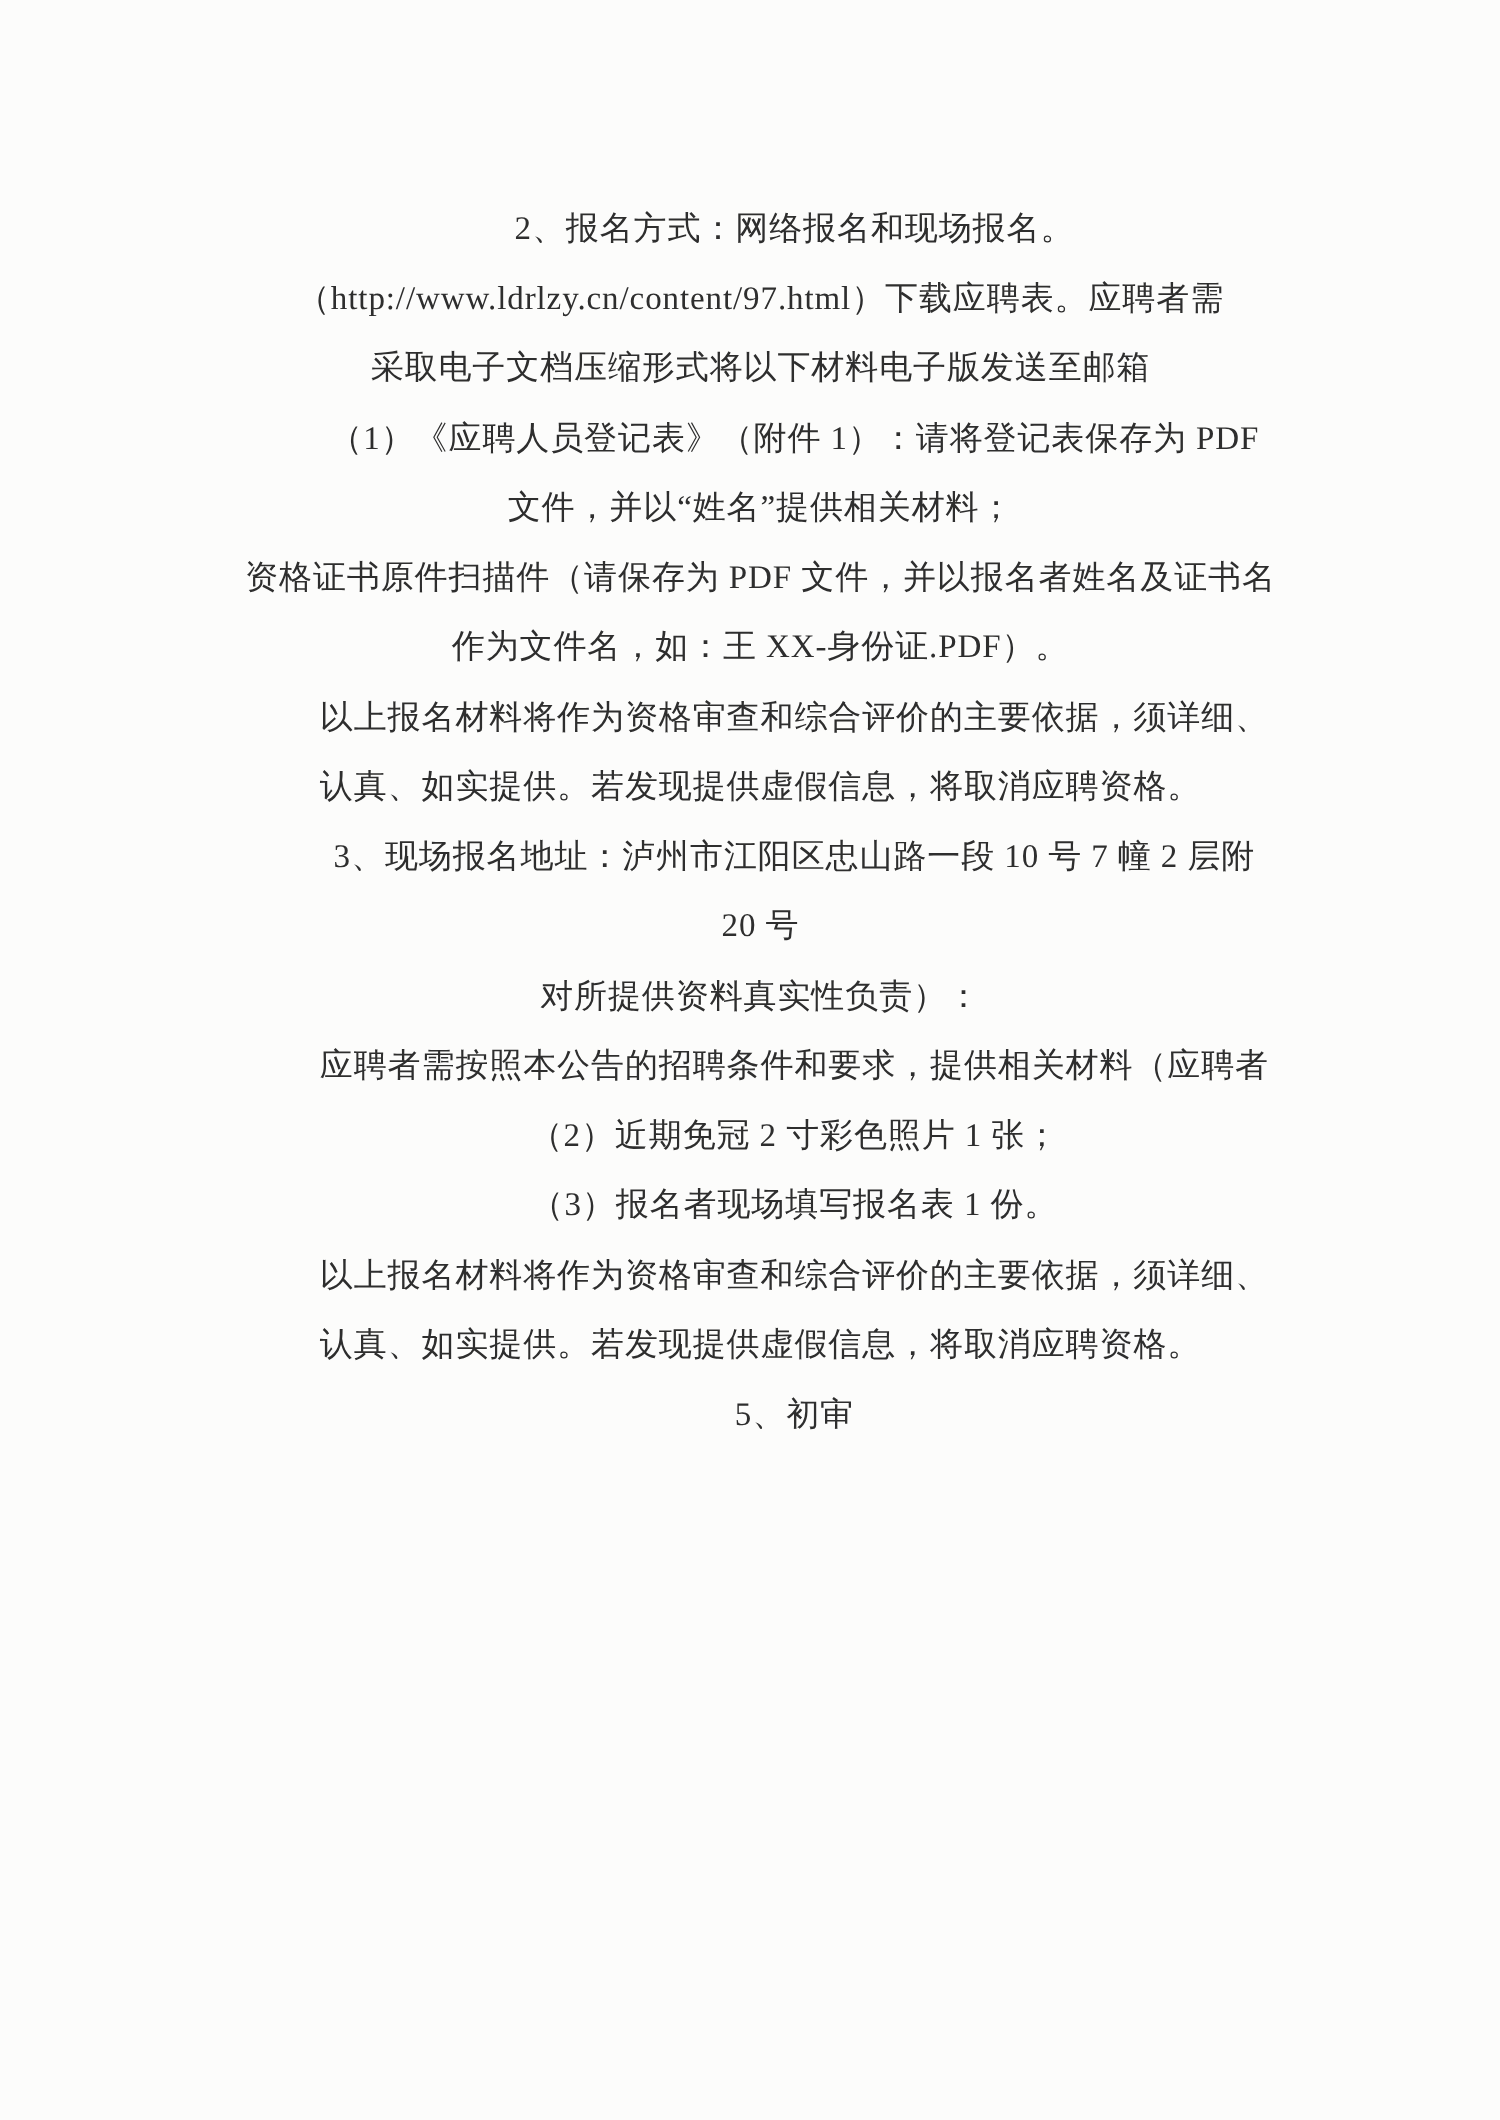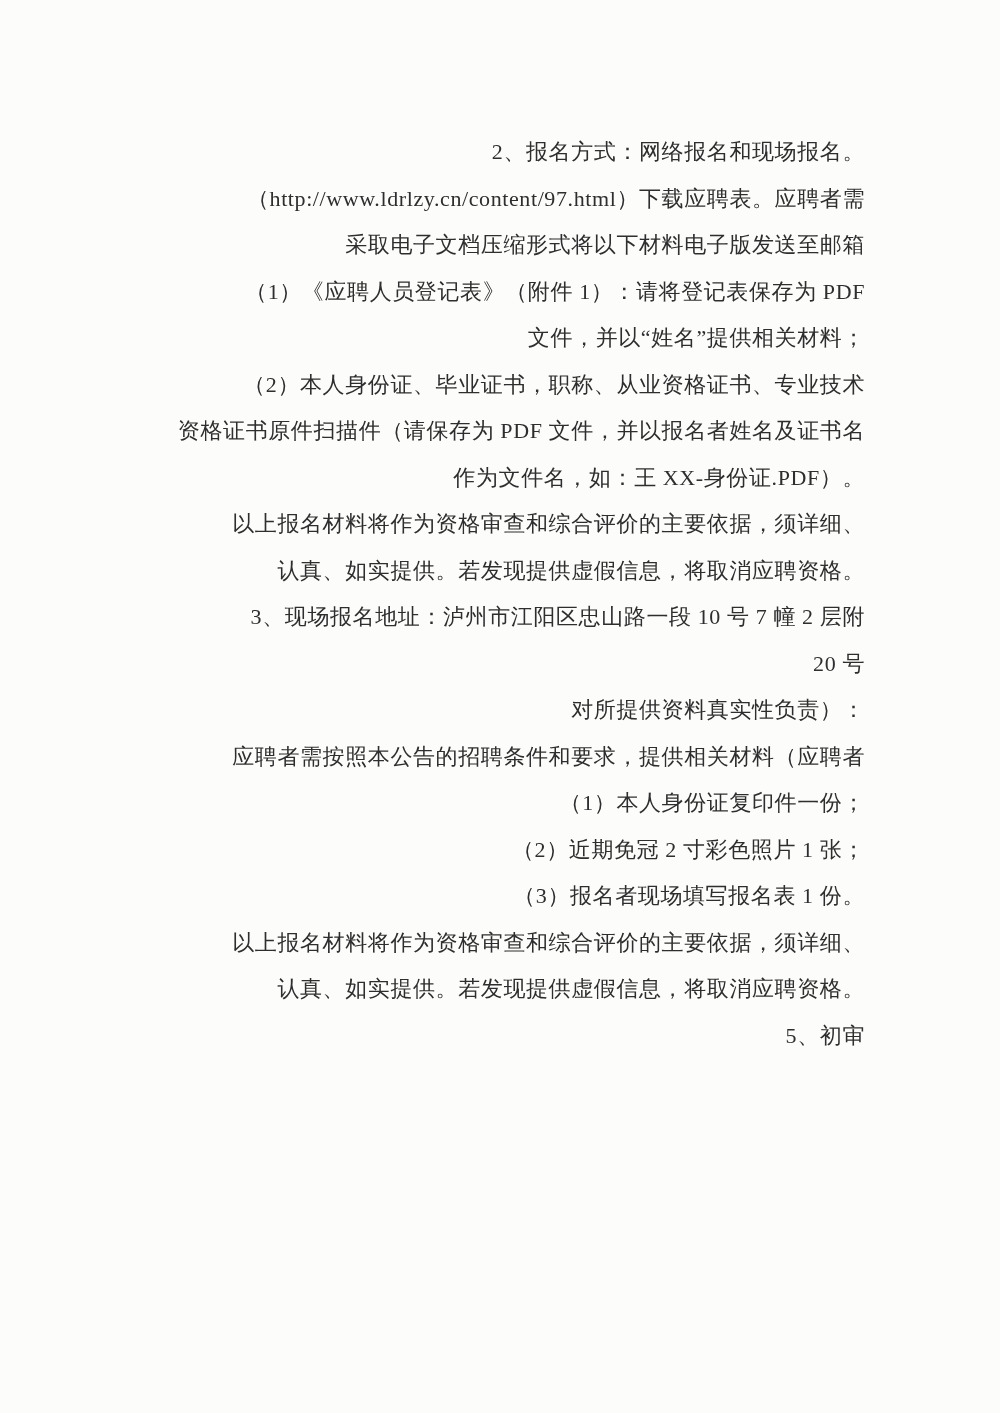--- a/index.html
+++ b/index.html
@@ -21,42 +21,40 @@
     left: 149px;
     top: 129px;
     width: 716px;
   }
   .line {
     font-size: 22px;
     line-height: 46.5px;
     height: 46.5px;
     white-space: pre;
     letter-spacing: 0.6px;
-    text-align: right;
+    text-align: center;
   }
 </style>
 </head>
 <body>
 
 <div class="page">
   <div class="content">
     <div class="line">　　2、报名方式：网络报名和现场报名。</div>
     <div class="line">（http://www.ldrlzy.cn/content/97.html）下载应聘表。应聘者需</div>
     <div class="line">采取电子文档压缩形式将以下材料电子版发送至邮箱</div>
     <div class="line">　　（1）《应聘人员登记表》（附件 1）：请将登记表保存为 PDF</div>
     <div class="line">文件，并以“姓名”提供相关材料；</div>
-    <div class="line">　　（2）本人身份证、毕业证书，职称、从业资格证书、专业技术</div>
     <div class="line">资格证书原件扫描件（请保存为 PDF 文件，并以报名者姓名及证书名</div>
     <div class="line">作为文件名，如：王 XX-身份证.PDF）。</div>
     <div class="line">　　以上报名材料将作为资格审查和综合评价的主要依据，须详细、</div>
     <div class="line">认真、如实提供。若发现提供虚假信息，将取消应聘资格。</div>
     <div class="line">　　3、现场报名地址：泸州市江阳区忠山路一段 10 号 7 幢 2 层附</div>
     <div class="line">20 号</div>
     <div class="line">对所提供资料真实性负责）：</div>
     <div class="line">　　应聘者需按照本公告的招聘条件和要求，提供相关材料（应聘者</div>
-    <div class="line">　　（1）本人身份证复印件一份；</div>
     <div class="line">　　（2）近期免冠 2 寸彩色照片 1 张；</div>
     <div class="line">　　（3）报名者现场填写报名表 1 份。</div>
     <div class="line">　　以上报名材料将作为资格审查和综合评价的主要依据，须详细、</div>
     <div class="line">认真、如实提供。若发现提供虚假信息，将取消应聘资格。</div>
     <div class="line">　　5、初审</div>
   </div>
 </div>
 
 </body></html>

